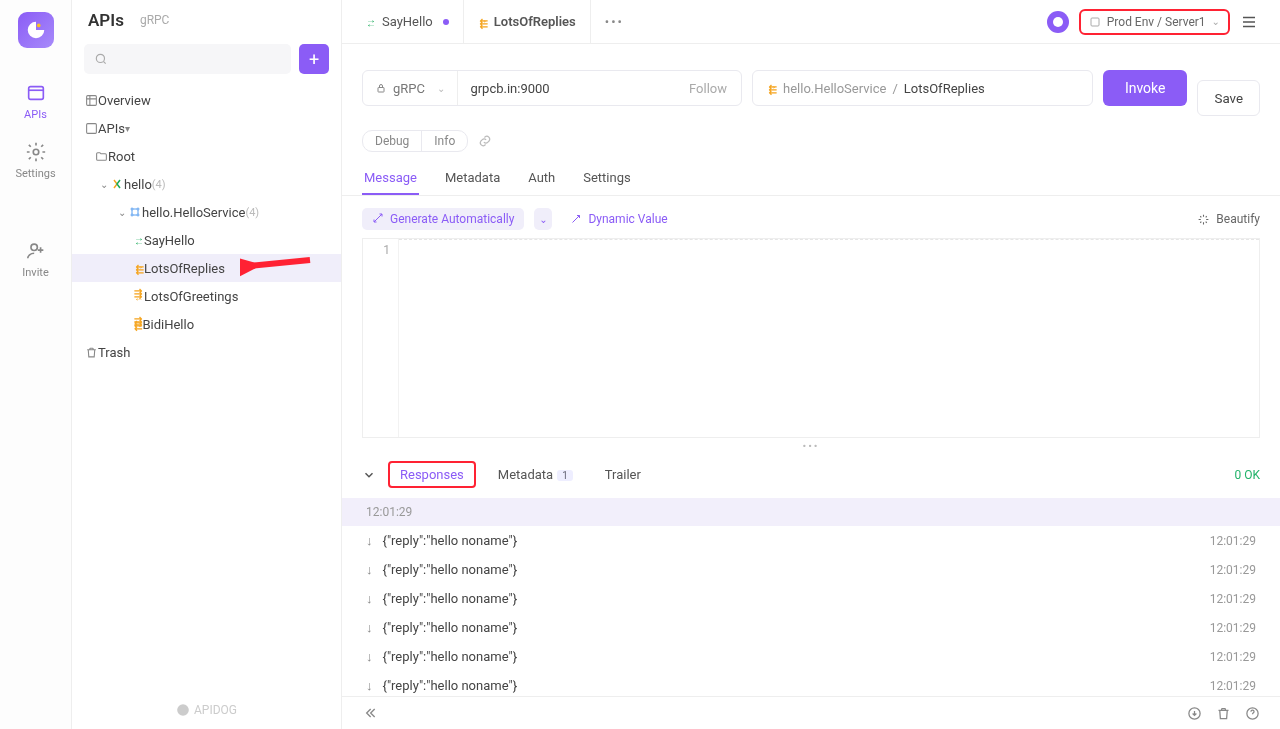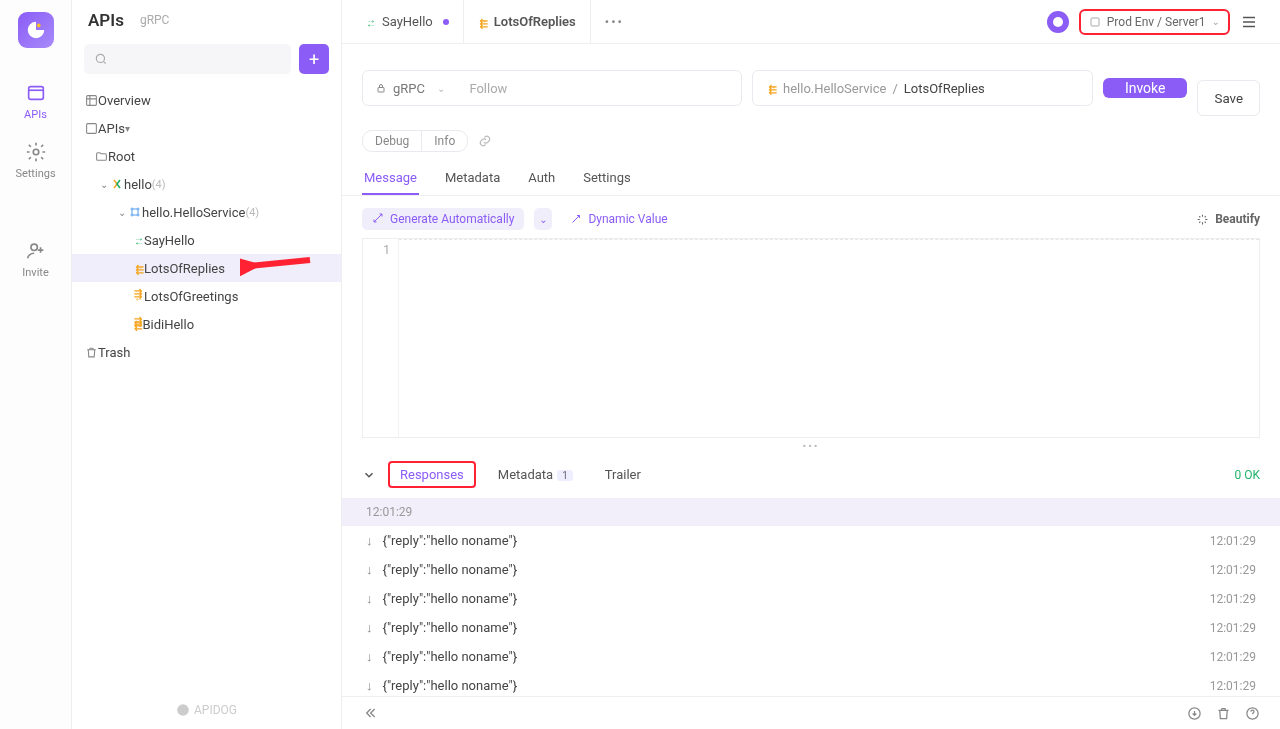--- a/index.html
+++ b/index.html
@@ -48,38 +48,38 @@
 .ham { cursor:pointer; color:#555; }
 
 
 .reqbar { display:flex; gap:10px; padding:16px 20px 10px; align-items:center; }
 .proto-pill { display:flex; align-items:center; border:1px solid #e9e9ef; border-radius:6px; height:36px; }
 .proto-pill .seg { padding:0 12px; display:flex; align-items:center; gap:6px; color:#777; font-size:13px; height:100%;}
 .proto-pill .seg.url { color:#444; flex:1; }
 .proto-pill .seg.follow { color:#aaa; cursor:pointer; padding-right:14px;}
 .method-pill { flex:1; border:1px solid #e9e9ef; border-radius:6px; height:36px; display:flex; align-items:center; padding:0 14px; gap:6px; color:#444;}
 .method-pill .svc { color:#999; }
-.invoke { height:20px; padding:0 22px; background:#8b5cf6; color:#fff; border:none; border-radius:6px; cursor:pointer; font-size:14px; }
+.invoke { height:36px; padding:0 22px; background:#8b5cf6; color:#fff; border:none; border-radius:6px; cursor:pointer; font-size:14px; }
 .save { height:36px; padding:0 16px; background:#fff; border:1px solid #e9e9ef; border-radius:6px; cursor:pointer; color:#444;margin-top:20px; }
 
 .subbar { display:flex; align-items:center; gap:0; padding:4px 20px; }
 .pill-grp { display:flex; border:1px solid #e9e9ef; border-radius:10px; overflow:hidden; }
 .pill-grp span { padding:3px 12px; font-size:12px; color:#888; cursor:pointer; }
 .pill-grp span + span { border-left:1px solid #e9e9ef; }
 .link-ico { margin-left:10px; color:#bbb; cursor:pointer; }
 
 .req-tabs { display:flex; gap:24px; padding:6px 20px 0; border-bottom:1px solid #eee; }
 .req-tab { padding:8px 2px; cursor:pointer; color:#555; font-size:13px; }
 .req-tab.active { color:#8b5cf6; border-bottom:2px solid #8b5cf6; }
 
 .toolbar { display:flex; align-items:center; gap:10px; padding:12px 20px 8px; }
 .gen-btn { display:flex; align-items:flex-start; gap:6px; background:#f0eefa; color:#8b5cf6; border-radius:5px; padding:4px 10px; font-size:12px; cursor:pointer; }
 .gen-car { width:18px; height:22px; background:#f0eefa; border-radius:5px; display:flex; align-items:center; justify-content:center; color:#8b5cf6; cursor:pointer; font-size:10px;}
 .dyn-btn { display:flex; align-items:center; gap:6px; color:#8b5cf6; font-size:12px; cursor:pointer; padding:4px 8px; }
-.beautify { margin-left:auto; display:flex; align-items:flex-end; gap:6px; color:#666; font-size:12px; cursor:pointer;font-weight:bold; }
+.beautify { margin-left:auto; display:flex; align-items:flex-end; gap:6px; color:#666; font-size:12px; cursor:pointer; }
 
 .editor { margin:0 20px; border:1px solid #eee; height:200px; display:flex; font-family:Menlo,monospace; font-size:12px; }
 .gutter { width:36px; text-align:right; padding:4px 8px; color:#aaa; background:#fff; border-right:1px solid #f2f2f2;}
 .code { flex:1; padding:4px 8px; border-top: 1px dashed #e6e6e6;}
 
 .split-handle { text-align:center; color:#bbb; font-size:11px; letter-spacing:2px; padding:2px 0; }
 
 
 .resp-head { display:flex; align-items:center; padding:6px 20px 10px; gap:12px; }
 .resp-chev { cursor:pointer; color:#555; }
@@ -302,20 +302,21 @@
     <div class="reqbar">
       <div class="proto-pill" style="flex:0 0 380px">
         <div class="seg">
           <svg width="12" height="12" viewBox="0 0 24 24" fill="none" stroke="#888" stroke-width="2">
               <rect x="6" y="11" width="12" height="9" rx="1"></rect>
               <path d="M9 11V8a3 3 0 0 1 6 0v3"></path>
             </svg>
           <span>gRPC</span>
           <span style="font-size:10px;color:#bbb;margin-left:6px">⌄</span>
         </div>
+        <div class="seg url" style="border-left:1px solid #eee">grpcb.in:9000</div>
         <div class="seg follow">Follow</div>
       </div>
       <div class="method-pill">
         <span class="stream orange">
             <span>→</span>
             <span class="flip">⇶</span>
           </span>
         <span class="svc">hello.HelloService</span>
         <span class="svc">/</span>
         <span>LotsOfReplies</span>

